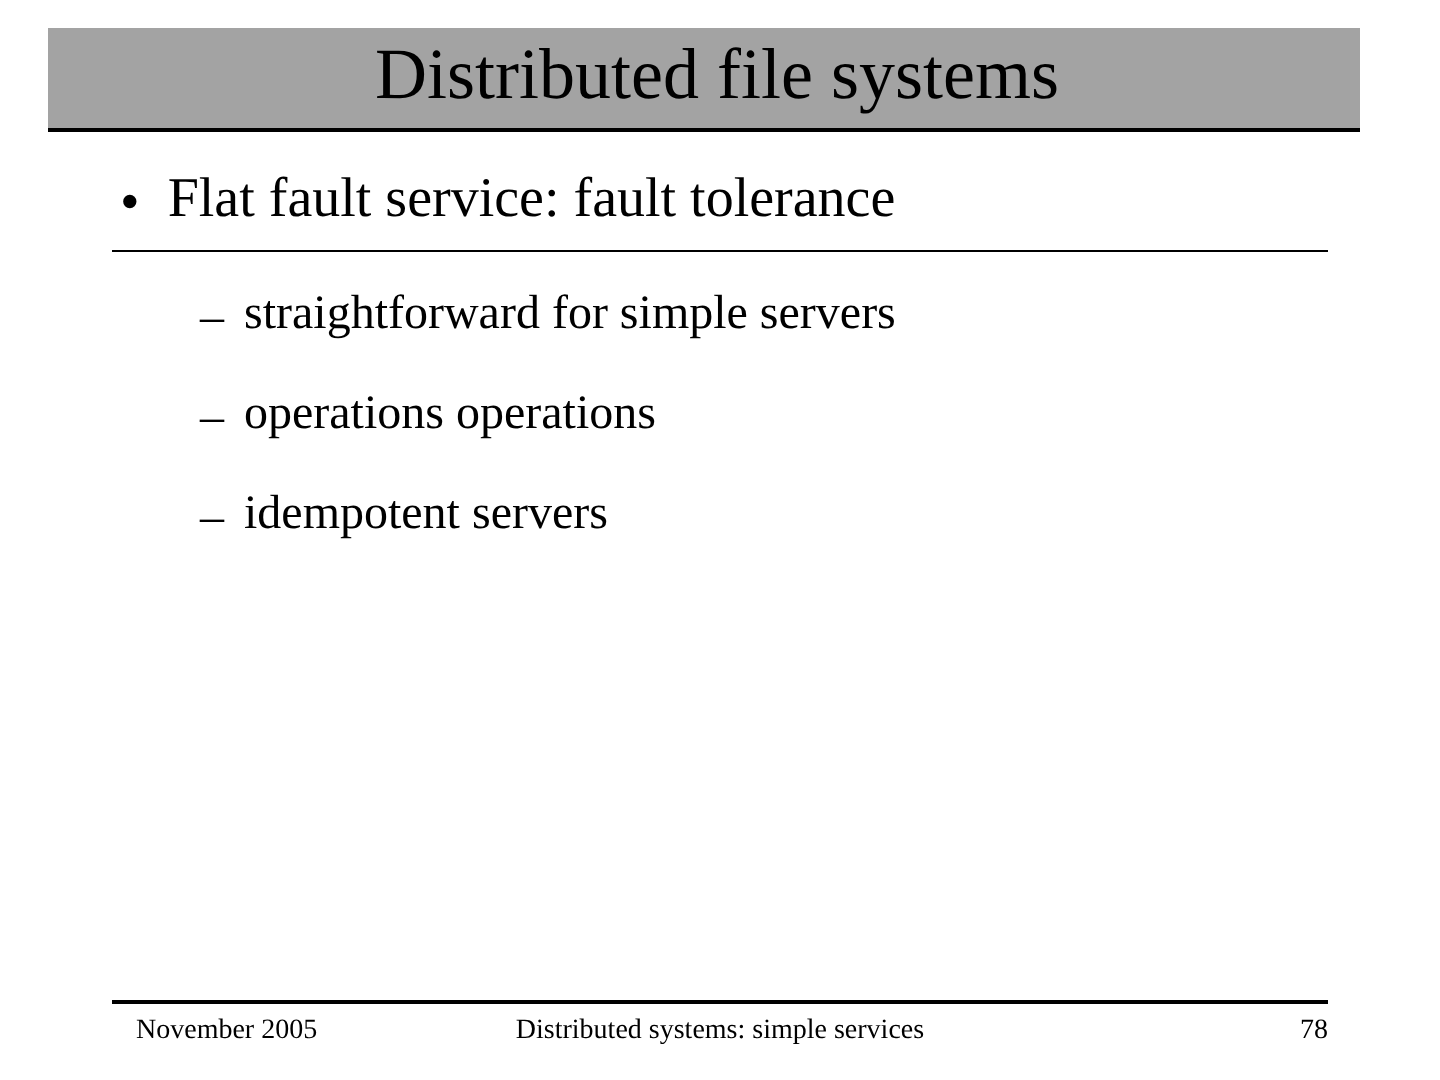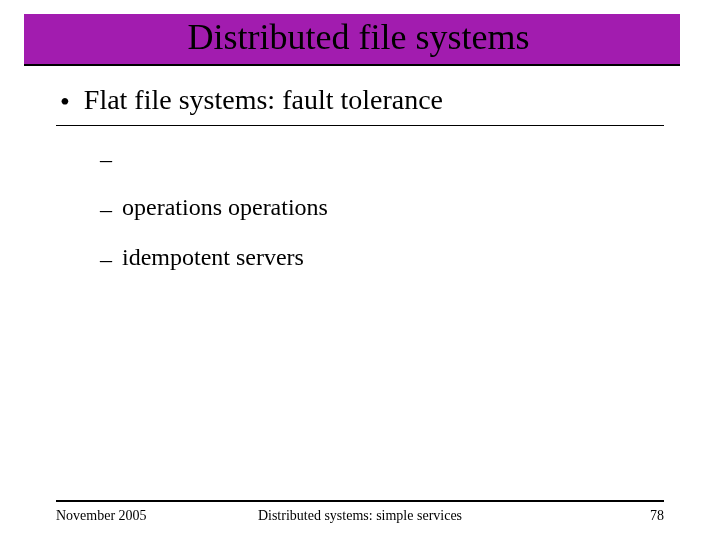--- a/index.html
+++ b/index.html
@@ -4,21 +4,21 @@
 <style>
   * { margin: 0; padding: 0; box-sizing: border-box; }
   html, body { width: 720px; height: 540px; background: #ffffff; font-family: "Times New Roman", Times, serif; color: #000; }
   .slide {
     width: 720px;
     height: 540px;
     position: relative;
     padding: 0;
   }
   .header {
-    background: #a21caf;
+    background: #a3a3a3;
     margin: 14px 40px 0 24px;
     padding: 4px 0 6px 13px;
     text-align: center;
     border-bottom: 2px solid #000;
   }
   .title {
     font-size: 36px;
     line-height: 1.1;
   }
   .subtitle {
@@ -68,37 +68,38 @@
     display: flex;
     justify-content: space-between;
     font-size: 14px;
   }
   .footer-center {
     position: absolute;
     left: 0; right: 0;
     text-align: center;
     font-size: 14px;
   }
-  .footer-left, .footer-right { position: relative; z-index: 1; }
+  .footer-left, .footer-right { position: relative; z-index: 1; margin-left: 12px; }
 </style>
 </head>
 <body>
 <div class="slide">
 
   <div class="header">
     <div class="title">Distributed file systems</div>
   </div>
 
   <div class="body">
     <div class="level1">
       <span class="dot">•</span>
-      <span>Flat file systems: fault tolerance</span>
+      <span>Flat fault service: fault tolerance</span>
     </div>
     <div class="level2">
       <span class="dash">–</span>
+      <span>straightforward for simple servers</span>
     </div>
     <div class="level2">
       <span class="dash">–</span>
       <span>operations operations</span>
     </div>
     <div class="level2">
       <span class="dash">–</span>
       <span>idempotent servers</span>
     </div>
   </div>

